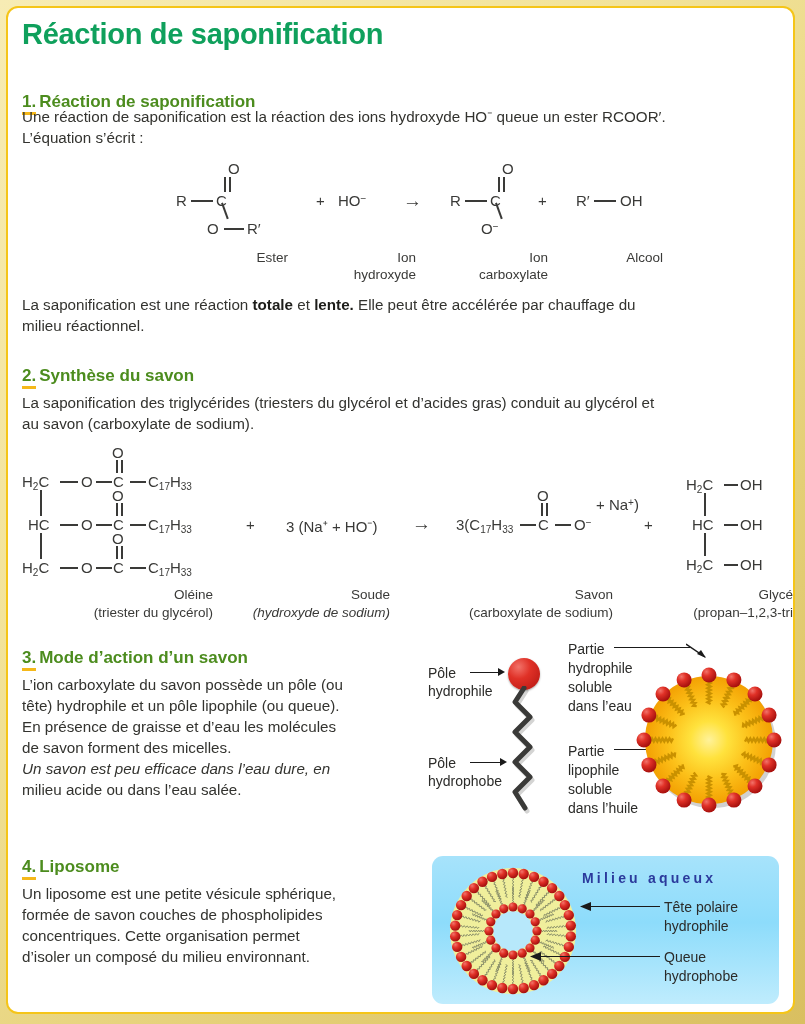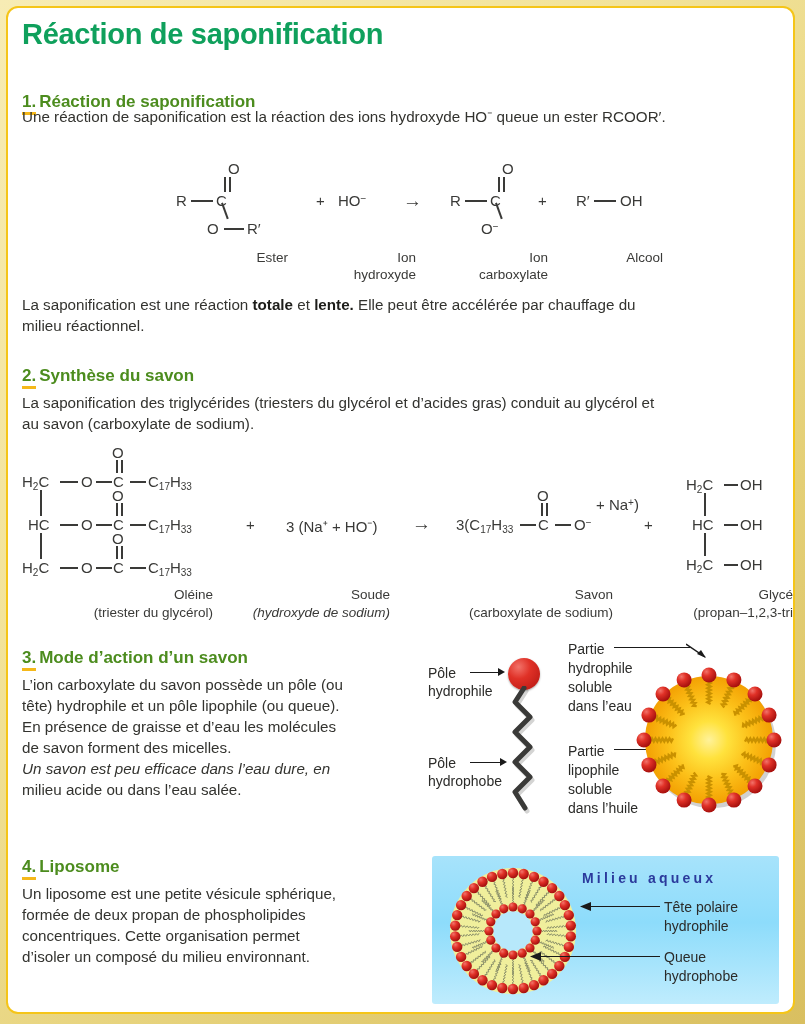--- a/index.html
+++ b/index.html
@@ -79,41 +79,42 @@
   .drop-wrap{position:absolute;}
   .drop-label{
     position:absolute;width:100%;text-align:center;
     font-size:14.5px;font-weight:bold;color:#1c1c1a;line-height:18px;
   }
 
   
   .fig4{
     position:absolute;left:424px;top:848px;width:347px;height:148px;
     background:linear-gradient(180deg,#a7e3fb 0%,#8ddcfb 45%,#bfecfd 100%);
-    border-radius:3px;overflow:hidden;
+    border-radius:11px;overflow:hidden;
   }
   .aqueux{
     position:absolute;font-size:14px;font-weight:bold;color:#2b3a9c;
     letter-spacing:3.2px;
   }
 </style>
 </head>
 <body>
 
 <div class="page-frame"></div>
 
 <div class="sheet">
 <div class="inner">
 
   <div class="title">Réaction de saponification</div>
 
   <div class="h2" style="top:72px;margin-top:12px;">
     <span class="num">1.</span><span>Réaction de saponification</span>
   </div>
   <div class="para" style="left:14px;top:98px;width:760px;">Une réaction de saponification est la réaction des ions hydroxyde HO⁻ queue un ester RCOOR′.</div>
+  <div class="para" style="left:14px;top:119px;width:760px;">L’équation s’écrit :</div>
 
   <div>
 
     <div class="chem" style="left:168px;top:184px;">R</div>
     <div class="bond hline" style="left:183px;top:192px;width:22px;"></div>
     <div class="chem" style="left:208px;top:184px;">C</div>
     <div class="chem" style="left:220px;top:152px;">O</div>
     <div class="bond vline" style="left:216px;top:169px;height:15px;"></div>
     <div class="bond vline" style="left:221px;top:169px;height:15px;"></div>
     <div class="bond vline" style="left:213px;top:195px;height:17px;transform:rotate(-20deg);transform-origin:top;"></div>
@@ -344,21 +345,21 @@
               <circle cx="60.1" cy="29.9" r="7.5" fill="url(#headgrad)"></circle>
             </g>
       </svg>
     </div>
   </div>
 
   <div class="h2" style="top:849px;">
     <span class="num">4.</span><span>Liposome</span>
   </div>
   <div class="para" style="left:14px;top:875px;width:400px;">Un liposome est une petite vésicule sphérique,</div>
-  <div class="para" style="left:14px;top:896px;width:400px;">formée de deux propan de phospholipides</div>
+  <div class="para" style="left:14px;top:896px;width:400px;">formée de savon couches de phospholipides</div>
   <div class="para" style="left:14px;top:917px;width:400px;">concentriques. Cette organisation permet</div>
   <div class="para" style="left:14px;top:938px;width:400px;">d’isoler un composé du milieu environnant.</div>
 
   <div class="fig4">
     <div class="aqueux" style="left:150px;top:14px;">Milieu aqueux</div>
 
     <svg style="position:absolute;left:6px;top:4px;" width="150" height="142">
       <defs>
         <radialGradient id="lipheadgrad" cx="33%" cy="28%" r="70%">
           <stop offset="0%" stop-color="#f2736a"></stop>

